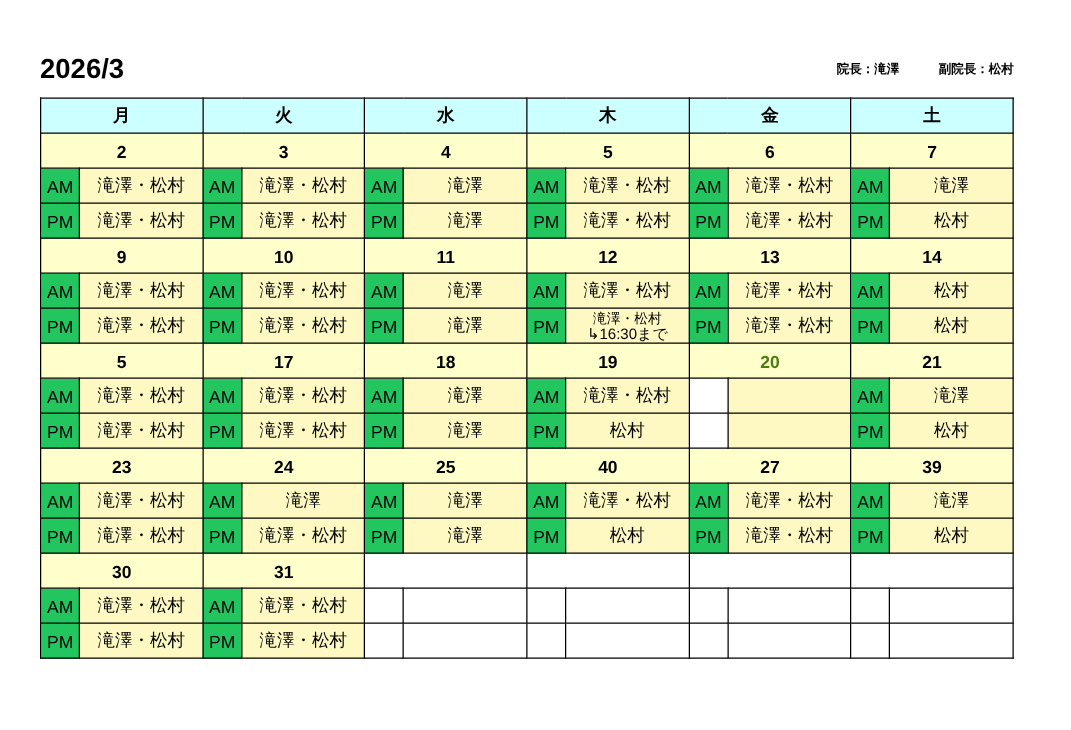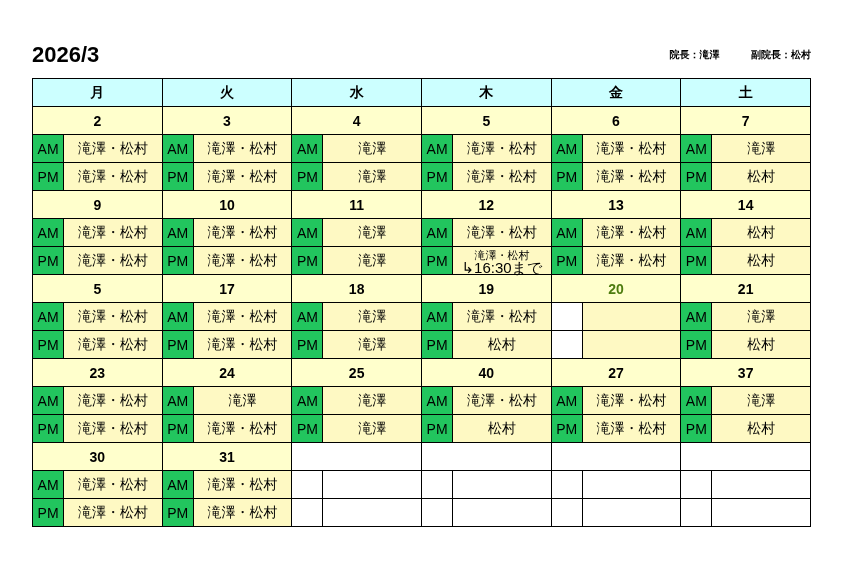--- a/index.html
+++ b/index.html
@@ -95,21 +95,21 @@
     font-size: 14px;
     background: #fef9c3;
     white-space: nowrap;
   }
   td.name.small {
     font-size: 11px;
     line-height: 13px;
   }
   td.name.small .sub {
     display: block;
-    font-size: 15px;
+    font-size: 12px;
     line-height: 11px;
   }
   td.empty {
     background: #ffffff;
   }
   td.noborder-empty {
     background: #ffffff;
     border: none;
   }
 </style>
@@ -258,21 +258,21 @@
           <td class="name"></td>
           <td class="ampm">PM</td>
           <td class="name">松村</td>
         </tr>
         <tr>
           <td colspan="2" class="datecell">23</td>
           <td colspan="2" class="datecell">24</td>
           <td colspan="2" class="datecell">25</td>
           <td colspan="2" class="datecell">40</td>
           <td colspan="2" class="datecell">27</td>
-          <td colspan="2" class="datecell">37</td>
+          <td colspan="2" class="datecell">39</td>
         </tr>
         <tr>
           <td class="ampm">AM</td>
           <td class="name">滝澤・松村</td>
           <td class="ampm">AM</td>
           <td class="name">滝澤</td>
           <td class="ampm">AM</td>
           <td class="name">滝澤</td>
           <td class="ampm">AM</td>
           <td class="name">滝澤・松村</td>

